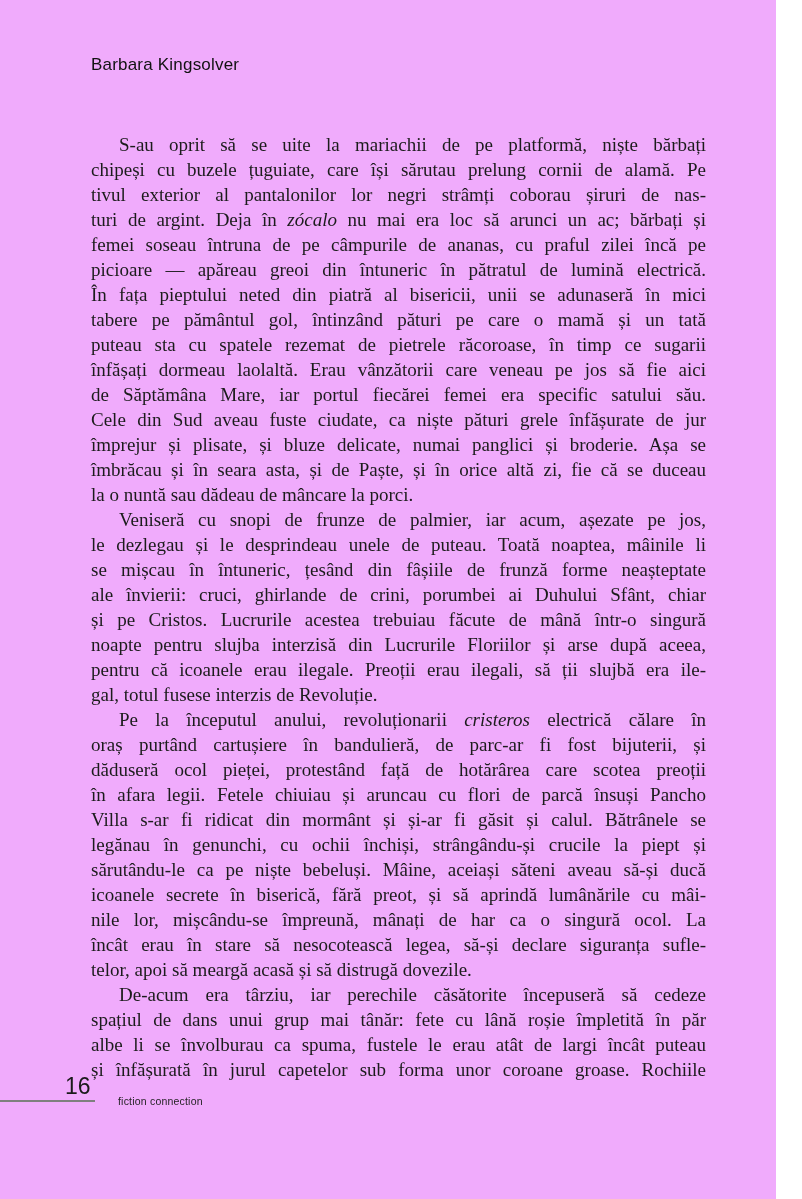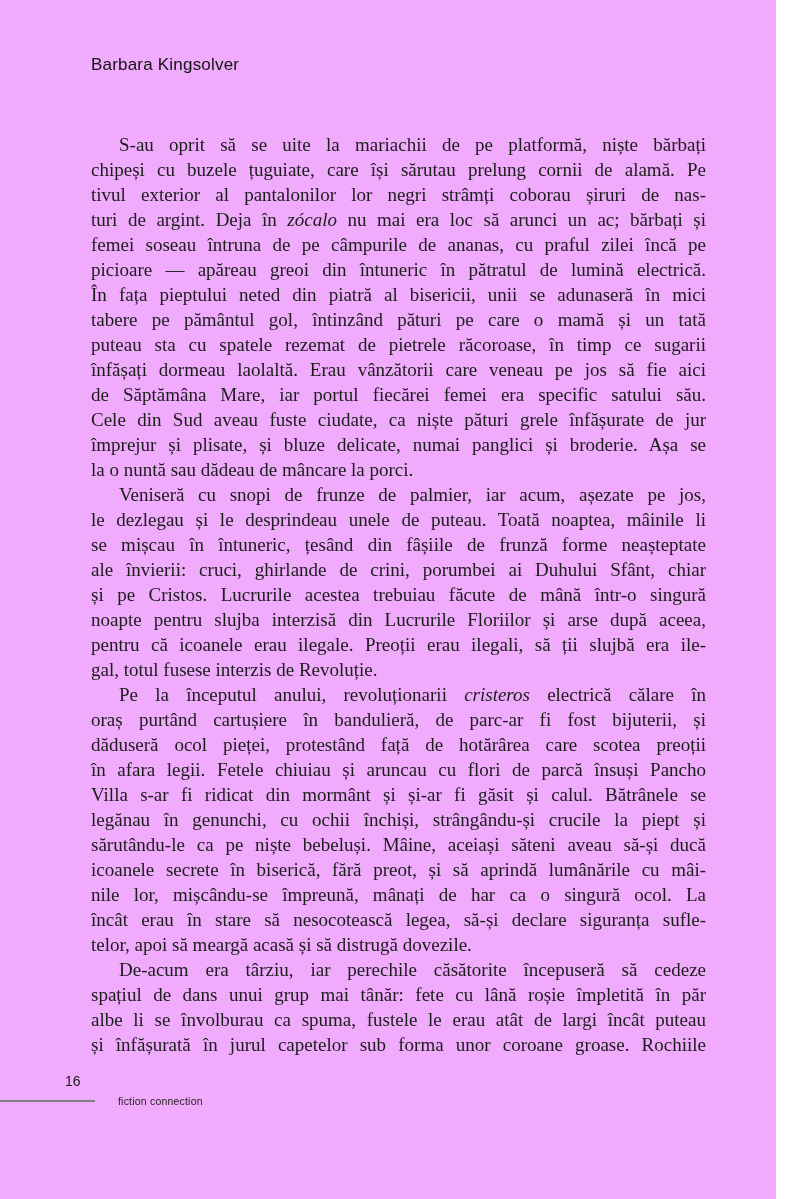--- a/index.html
+++ b/index.html
@@ -37,21 +37,21 @@
     text-align-last: justify;
   }
   .line.firstline { text-indent: 28px; }
   .line.lastline { text-align-last: left; }
   .line em { font-style: italic; }
   .page-number {
     position: absolute;
     left: 65px;
     top: 1073px;
     font-family: "Liberation Sans", sans-serif;
-    font-size: 14px;
+    font-size: 23px;
     color: #1a1a1a;
   }
   .footer-rule {
     position: absolute;
     left: 0;
     top: 1100px;
     width: 95px;
     height: 2px;
     background: #7f7f7f;
   }
@@ -79,20 +79,21 @@
         <div class="line"><span>turi de argint. Deja în </span><em>zócalo</em><span> nu mai era loc să arunci un ac; bărbați și</span></div>
         <div class="line"><span>femei soseau întruna de pe câmpurile de ananas, cu praful zilei încă pe</span></div>
         <div class="line"><span>picioare — apăreau greoi din întuneric în pătratul de lumină electrică.</span></div>
         <div class="line"><span>În fața pieptului neted din piatră al bisericii, unii se adunaseră în mici</span></div>
         <div class="line"><span>tabere pe pământul gol, întinzând pături pe care o mamă și un tată</span></div>
         <div class="line"><span>puteau sta cu spatele rezemat de pietrele răcoroase, în timp ce sugarii</span></div>
         <div class="line"><span>înfășați dormeau laolaltă. Erau vânzătorii care veneau pe jos să fie aici</span></div>
         <div class="line"><span>de Săptămâna Mare, iar portul fiecărei femei era specific satului său.</span></div>
         <div class="line"><span>Cele din Sud aveau fuste ciudate, ca niște pături grele înfășurate de jur</span></div>
         <div class="line"><span>împrejur și plisate, și bluze delicate, numai panglici și broderie. Așa se</span></div>
+        <div class="line"><span>îmbrăcau și în seara asta, și de Paște, și în orice altă zi, fie că se duceau</span></div>
         <div class="line lastline"><span>la o nuntă sau dădeau de mâncare la porci.</span></div>
       </div>
       <div class="paragraph">
         <div class="line firstline"><span>Veniseră cu snopi de frunze de palmier, iar acum, așezate pe jos,</span></div>
         <div class="line"><span>le dezlegau și le desprindeau unele de puteau. Toată noaptea, mâinile li</span></div>
         <div class="line"><span>se mișcau în întuneric, țesând din fâșiile de frunză forme neașteptate</span></div>
         <div class="line"><span>ale învierii: cruci, ghirlande de crini, porumbei ai Duhului Sfânt, chiar</span></div>
         <div class="line"><span>și pe Cristos. Lucrurile acestea trebuiau făcute de mână într-o singură</span></div>
         <div class="line"><span>noapte pentru slujba interzisă din Lucrurile Floriilor și arse după aceea,</span></div>
         <div class="line"><span>pentru că icoanele erau ilegale. Preoții erau ilegali, să ții slujbă era ile-</span></div>

